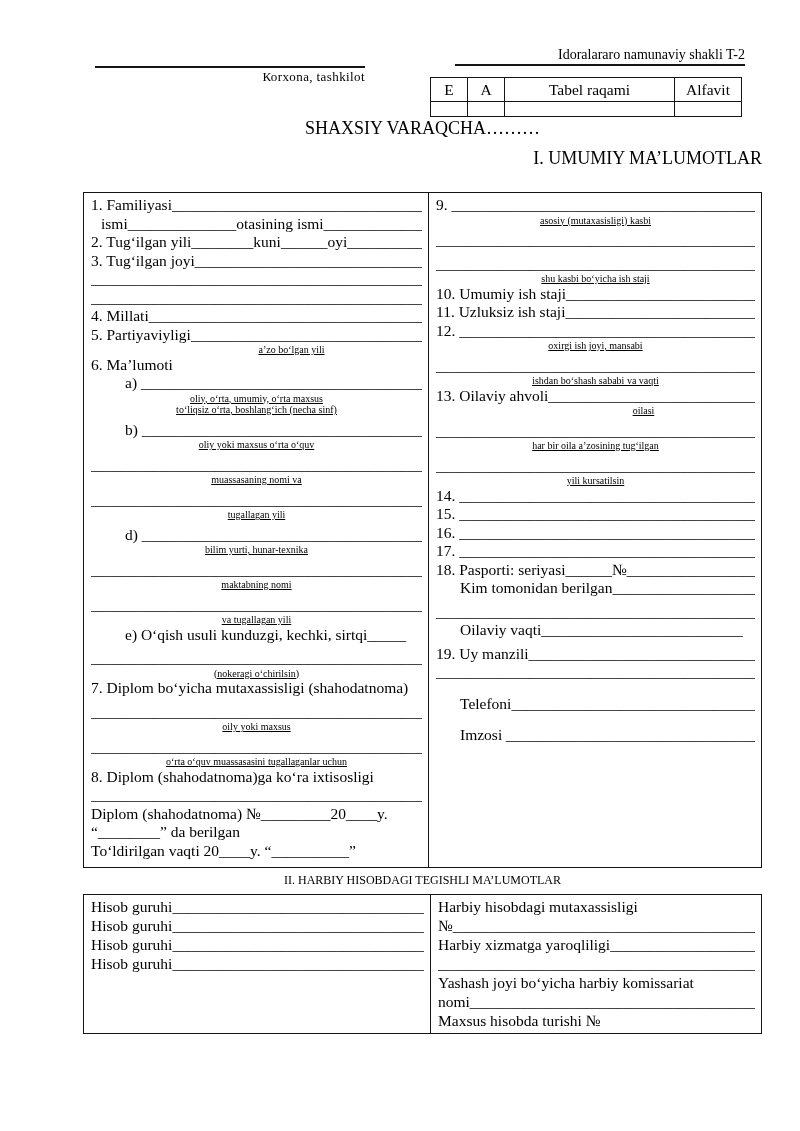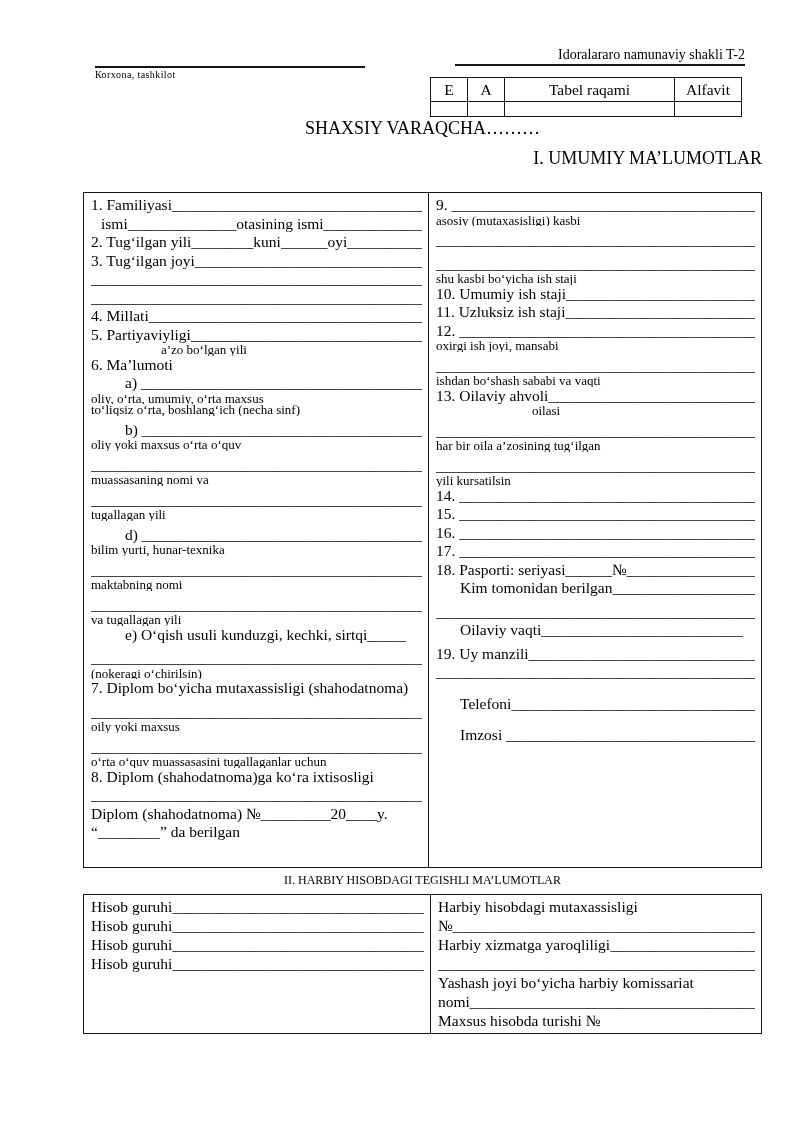--- a/index.html
+++ b/index.html
@@ -4,41 +4,41 @@
 <style>
   * { box-sizing: border-box; margin: 0; padding: 0; }
   html,body { background:#ffffff; }
   .page{
     position:relative; width:800px; height:1131px; background:#fff; color:#000;
     font-family:"Liberation Serif","DejaVu Serif",serif; overflow:hidden;
   }
   
   .org-block{ position:absolute; left:95px; top:42px; width:270px; }
   .org-line{ height:26px; border-bottom:2px solid #151515; }
-  .org-label{ text-align:left; font-size:10px; padding-top:1px; letter-spacing:.4px; }
+  .org-label{ text-align:right; font-size:13px; padding-top:1px; letter-spacing:.4px; }
   .ref-block{
     position:absolute; left:455px; top:47px; width:290px; text-align:right;
     font-size:14px; border-bottom:2px solid #151515; padding-bottom:1px; white-space:nowrap;
   }
   .id-table{ position:absolute; left:430px; top:77px; border-collapse:collapse; table-layout:fixed; font-size:15.5px; }
   .id-table td{ border:1.6px solid #151515; text-align:center; padding:0; }
   .id-table tr.hd td{ height:24px; }
   .id-table tr.em td{ height:15px; }
   
   .title1{ position:absolute; left:83px; width:679px; top:118px; text-align:center; font-size:18px; }
   .title2{ position:absolute; left:83px; width:679px; top:148px; text-align:right; font-size:18px; }
   
   .main-table{ position:absolute; left:83px; top:192px; width:679px; height:676px; border:1.6px solid #151515; display:flex; }
   .col-left{ width:345px; border-right:1.6px solid #151515; padding:3px 6px 0 7px; overflow:hidden; }
   .col-right{ flex:1; padding:3px 6px 0 7px; overflow:hidden; }
   .ln{ font-size:15.5px; line-height:18.5px; white-space:nowrap; overflow:hidden; }
   .ind1{ padding-left:10px; }
   .ind2{ padding-left:24px; }
   .ind3{ padding-left:34px; }
-  .cap{ font-size:13px; line-height:11.5px; text-align:left; white-space:nowrap; overflow:hidden; }
+  .cap{ font-size:10px; line-height:11.5px; text-align:center; white-space:nowrap; overflow:hidden;text-decoration:underline; }
   .shift1{ padding-left:70px; }
   .shift2{ padding-left:96px; }
   .sp{ height:5px; }
   .sp2{ height:13px; }
   
   .sec2-title{ position:absolute; left:83px; width:679px; top:873px; text-align:center; font-size:12px; }
   .sec2-table{ position:absolute; left:83px; top:894px; width:679px; border:1.6px solid #151515; display:flex; }
   .col2-left{ width:347px; border-right:1.6px solid #151515; padding:2px 6px 3px 7px; overflow:hidden; }
   .col2-right{ flex:1; padding:2px 6px 3px 7px; overflow:hidden; }
   .sec2-table .ln{ line-height:19px; }
@@ -122,20 +122,21 @@
         <div class="sp"></div>
         <div class="ln">________________________________________________</div>
         <div class="cap">oily yoki maxsus</div>
         <div class="sp"></div>
         <div class="ln">________________________________________________</div>
         <div class="cap">o‘rta o‘quv muassasasini tugallaganlar uchun</div>
         <div class="ln">8. Diplom (shahodatnoma)ga ko‘ra ixtisosligi</div>
         <div class="ln">________________________________________________</div>
         <div class="ln">Diplom (shahodatnoma) №_________20____y.</div>
         <div class="ln">“________” da berilgan</div>
+        <div class="ln">To‘ldirilgan vaqti 20____y. “__________”</div>
       </div>
     <div class="col-right">
         <div class="ln">9. ______________________________________________</div>
         <div class="cap">asosiy (mutaxasisligi) kasbi</div>
         <div class="sp"></div>
         <div class="ln">______________________________________________</div>
         <div class="sp"></div>
         <div class="ln">______________________________________________</div>
         <div class="cap">shu kasbi bo‘yicha ish staji</div>
         <div class="ln">10. Umumiy ish staji________________________________</div>

